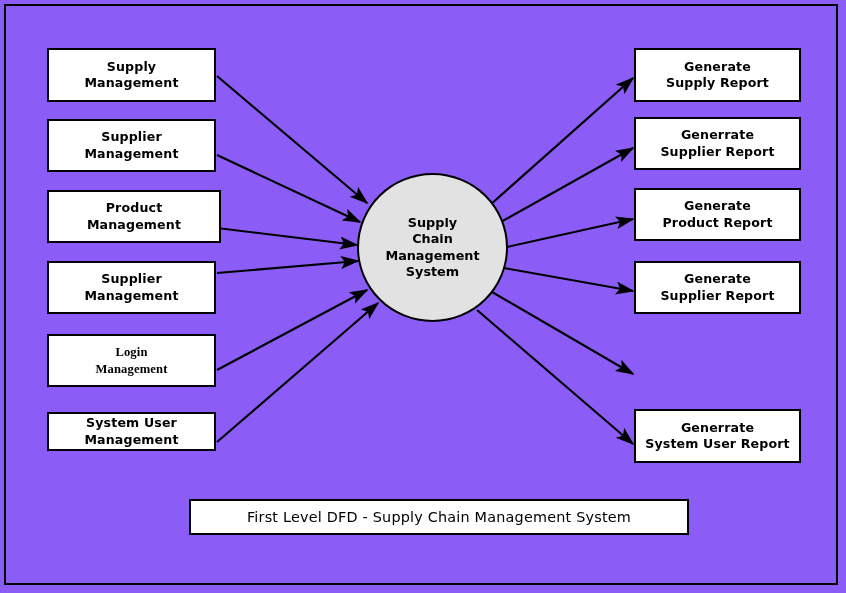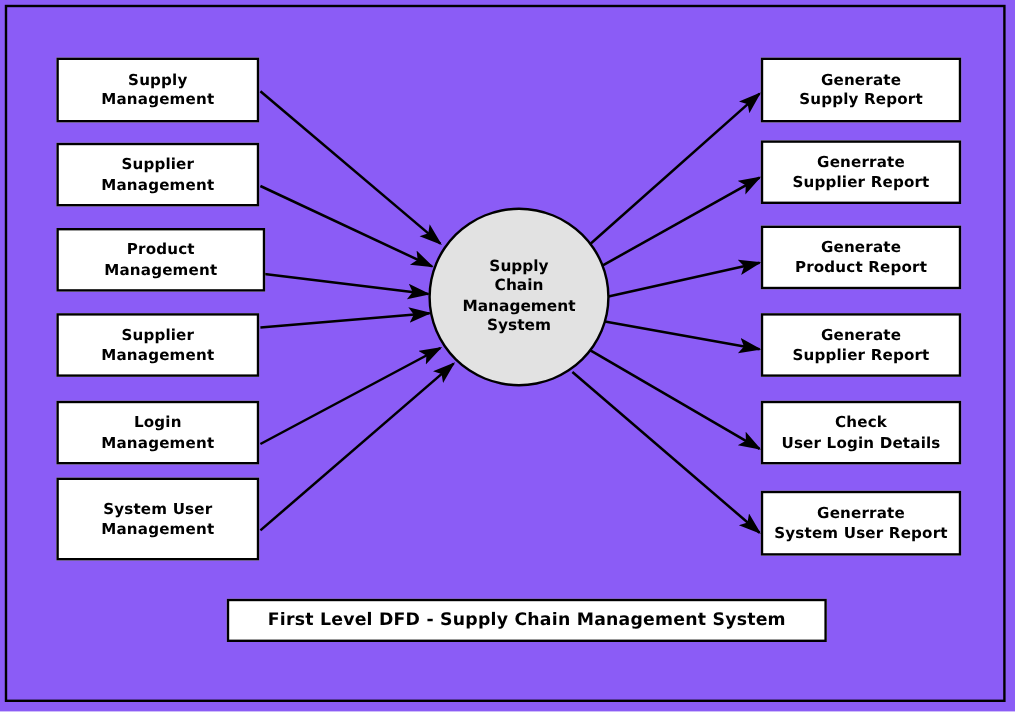--- a/index.html
+++ b/index.html
@@ -68,21 +68,21 @@
   .process-ellipse span { display: block; white-space: pre-line; }
   #caption-box {
     position: absolute;
     box-sizing: border-box;
     border: 2px solid #000000;
     background: #ffffff;
     display: flex;
     align-items: center;
     justify-content: center;
     font-size: 14.4px;
-    font-weight: bold;
+    font-weight: normal;
     color: #000000;
     letter-spacing: 0.2px;
   }
 </style>
 </head>
 <body>
 
 <div id="canvas">
 
   <div id="outer-frame"></div>
@@ -122,49 +122,45 @@
 Management</span>
   </div>
   <div class="node-box" style="left:47px;  top:190px; width:174px; height:53px;">
     <span>Product
 Management</span>
   </div>
   <div class="node-box" style="left:47px;  top:261px; width:169px; height:53px;">
     <span>Supplier
 Management</span>
   </div>
-  <div class="node-box" style="left:47px;  top:334px; width:169px; height:53px;">
+  <div class="node-box" style="left:47px;  top:334px; width:169px; height:53px;font-family:Liberation Serif, serif;">
     <span>Login
 Management</span>
   </div>
-  <div class="node-box" style="left:47px;  top:398px; width:169px; height:69px;">
+  <div class="node-box" style="left:47px;  top:412px; width:169px; height:39px;">
     <span>System User
 Management</span>
   </div>
 
   <div class="node-box" style="left:634px; top:48px;  width:167px; height:54px;">
     <span>Generate
 Supply Report</span>
   </div>
   <div class="node-box" style="left:634px; top:117px; width:167px; height:53px;">
     <span>Generrate
 Supplier Report</span>
   </div>
   <div class="node-box" style="left:634px; top:188px; width:167px; height:53px;">
     <span>Generate
 Product Report</span>
   </div>
   <div class="node-box" style="left:634px; top:261px; width:167px; height:53px;">
     <span>Generate
 Supplier Report</span>
   </div>
-  <div class="node-box" style="left:634px; top:334px; width:167px; height:53px;">
-    <span>Check
-User Login Details</span>
-  </div>
   <div class="node-box" style="left:634px; top:409px; width:167px; height:54px;">
     <span>Generrate
 System User Report</span>
   </div>
 
   <div class="process-ellipse" style="left:357px; top:173px; width:151px; height:149px;">
     <span>Supply
 Chain
 Management
 System</span>

